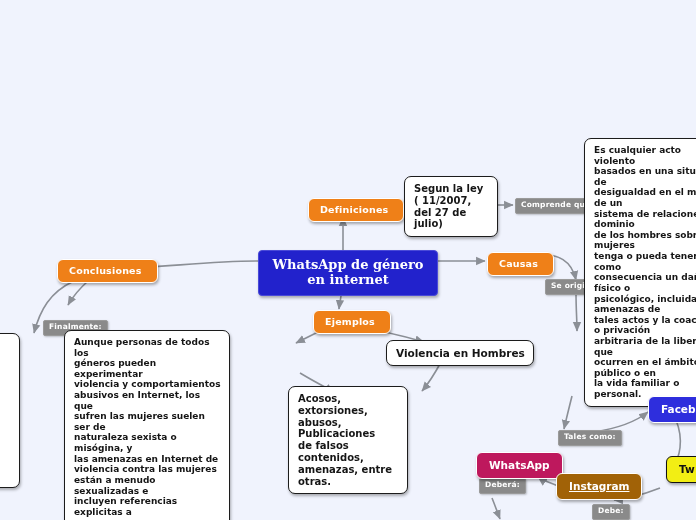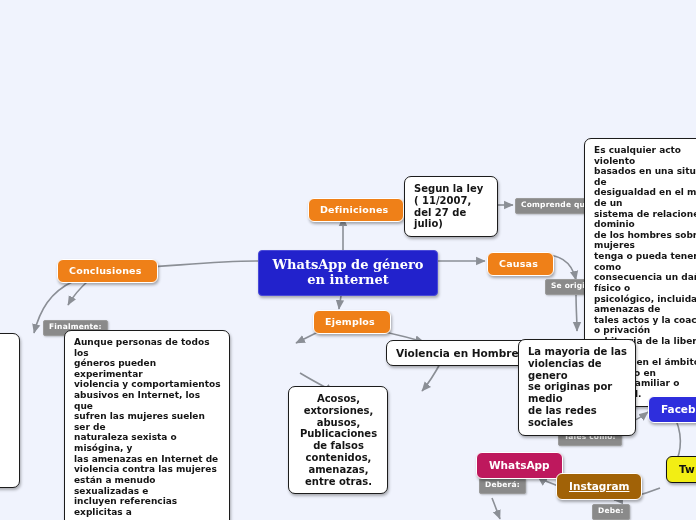--- a/index.html
+++ b/index.html
@@ -210,29 +210,25 @@
 naturaleza sexista o misógina, y
 las amenazas en Internet de
 violencia contra las mujeres
 están a menudo sexualizadas e
 incluyen referencias explicitas a
 su cuerpo.</div>
 
 
   <div class="node n-box small" style="left:386px; top:340px;">Violencia en Hombres</div>
 
-  <div class="node n-box" style="left:288px; top:386px; width:100px;text-align:center;">Acosos, extorsiones,
+  <div class="node n-box" style="left:288px; top:386px; width:120px;">Acosos, extorsiones,
 abusos, Publicaciones
 de falsos contenidos,
 amenazas, entre otras.</div>
 
-  <div class="node n-box" style="left:518px; top:339px; width:118px;">La mayoria de las
-violencias de genero
-se originas por medio
-de las redes sociales</div>
 
   <div class="node n-box" style="left:-22px; top:333px; width:42px; height:155px; font-size:9px;">o
 
 s
 
 |</div>
 
   <div class="node n-brand brand-whatsapp" style="left:476px; top:452px;">WhatsApp</div>
 
   <div class="node n-brand brand-instagram" style="left:556px; top:473px;">Instagram</div>

